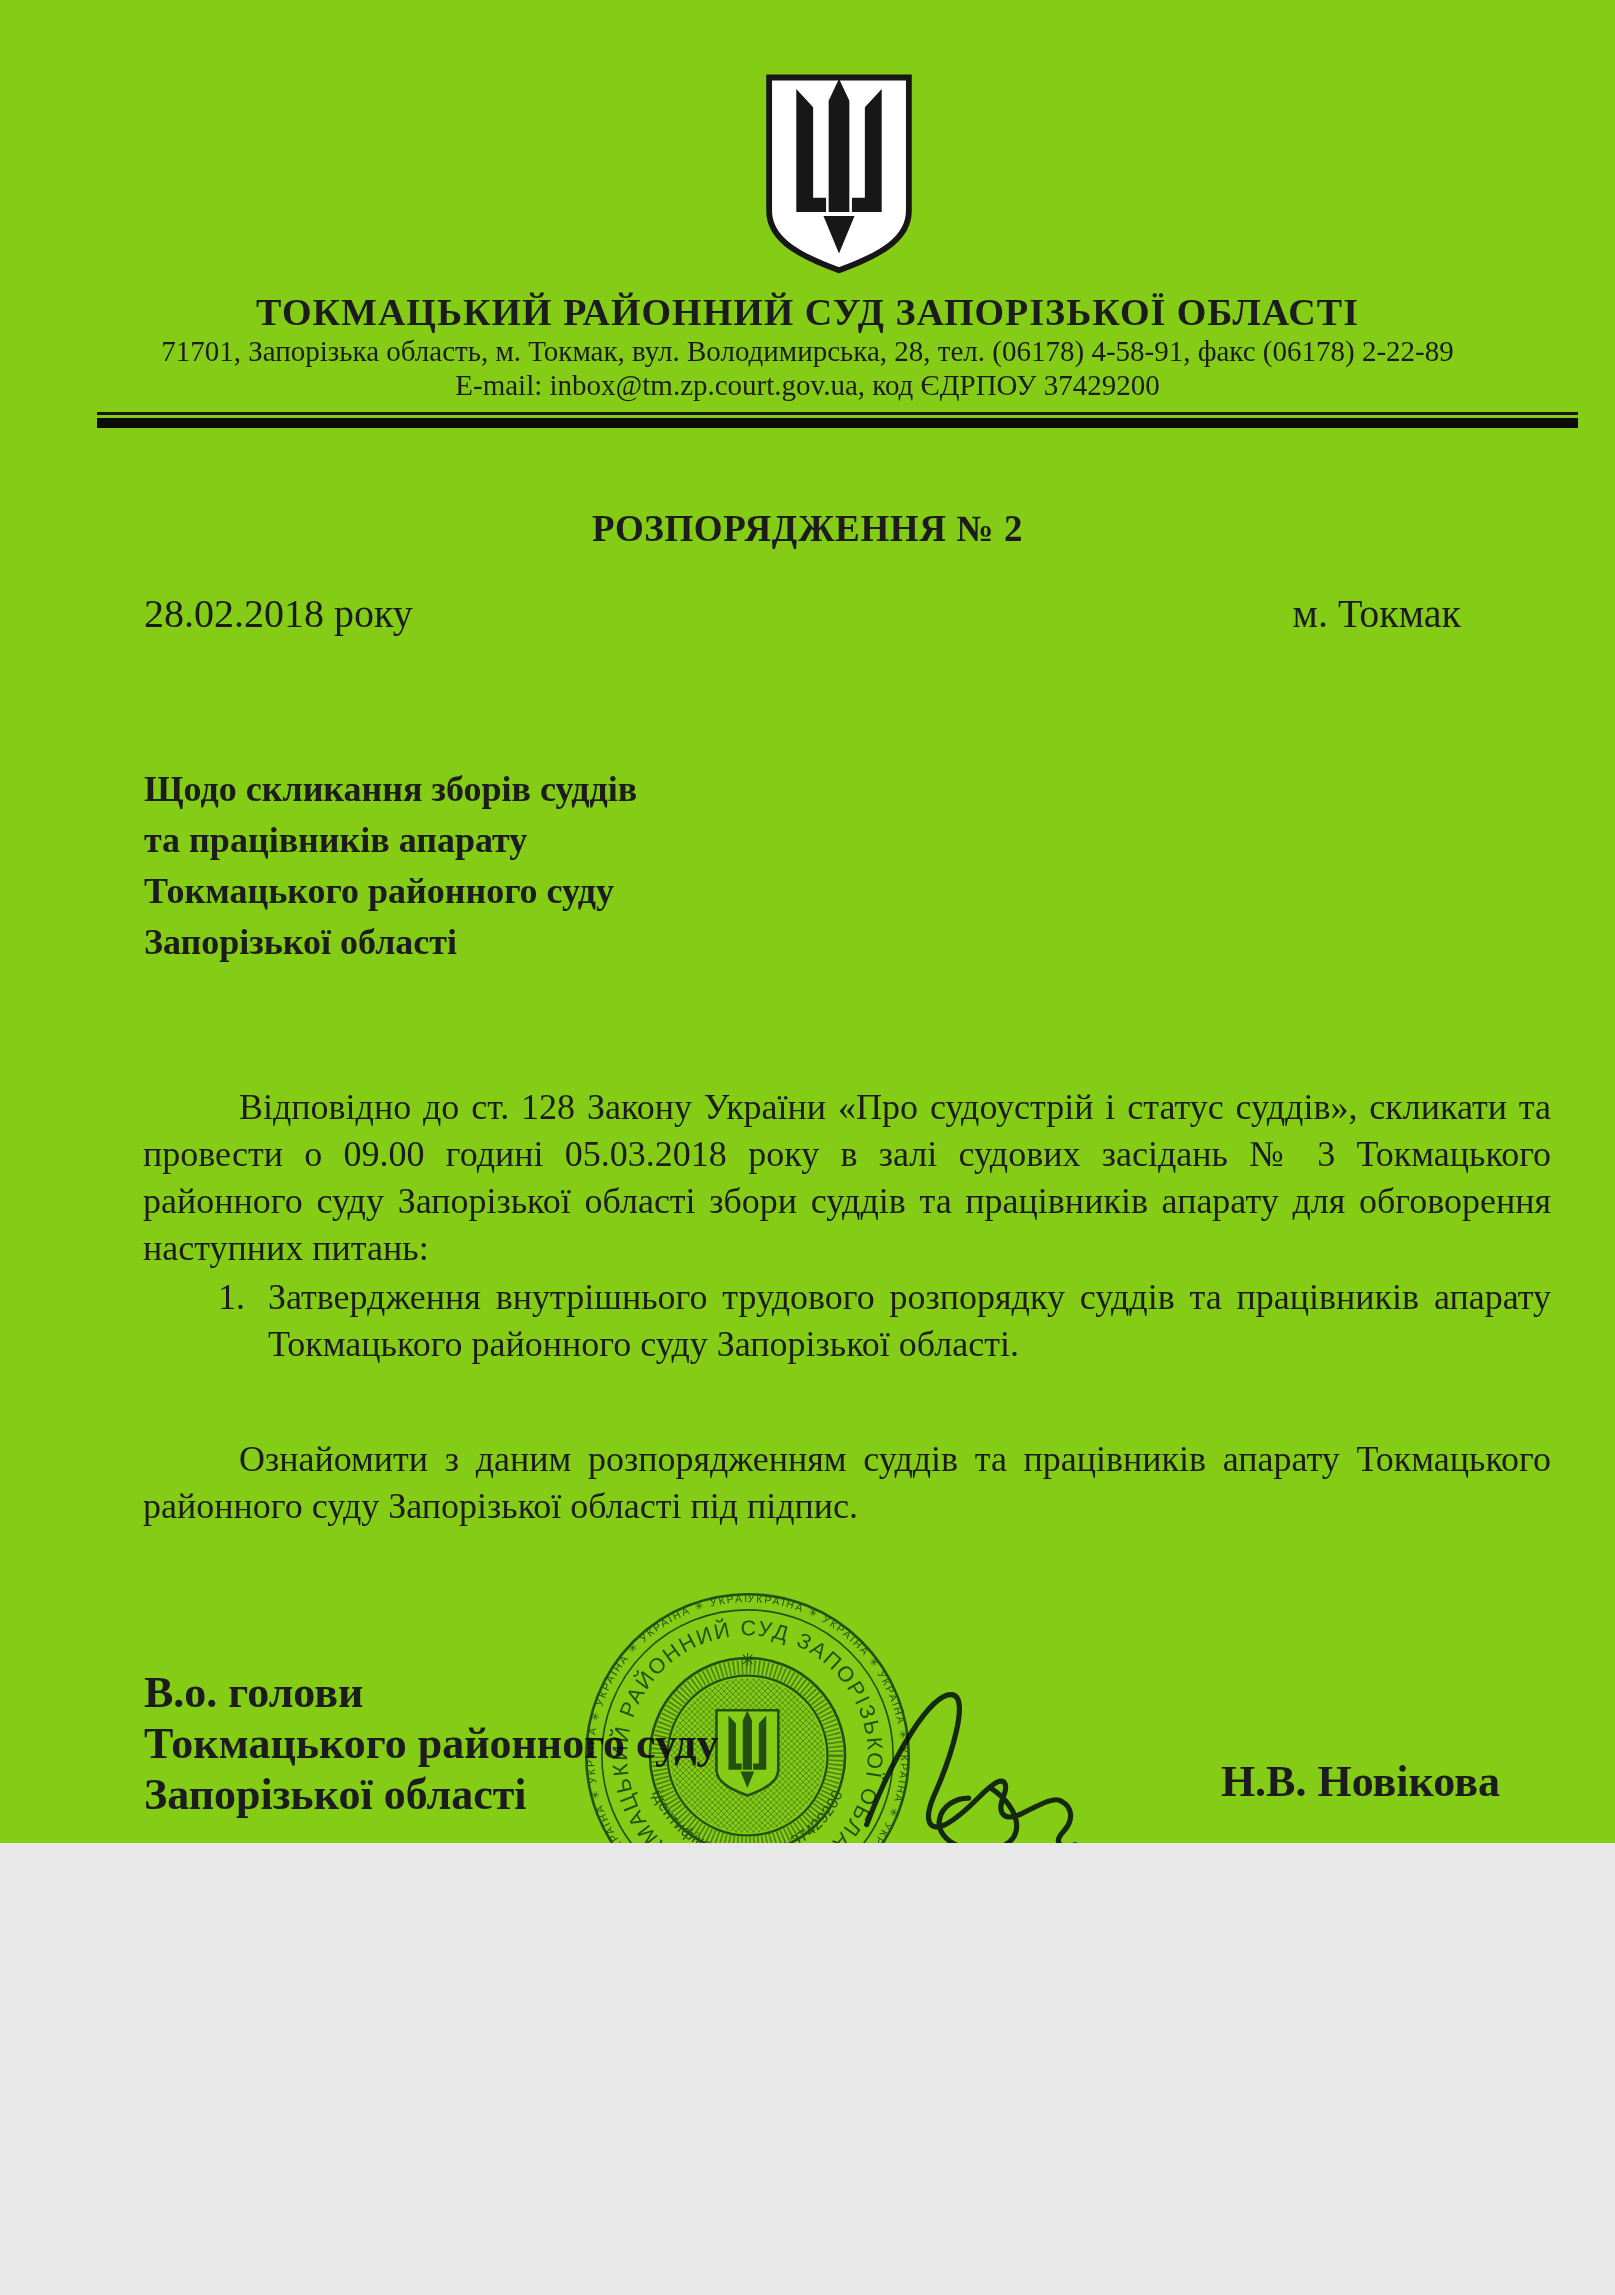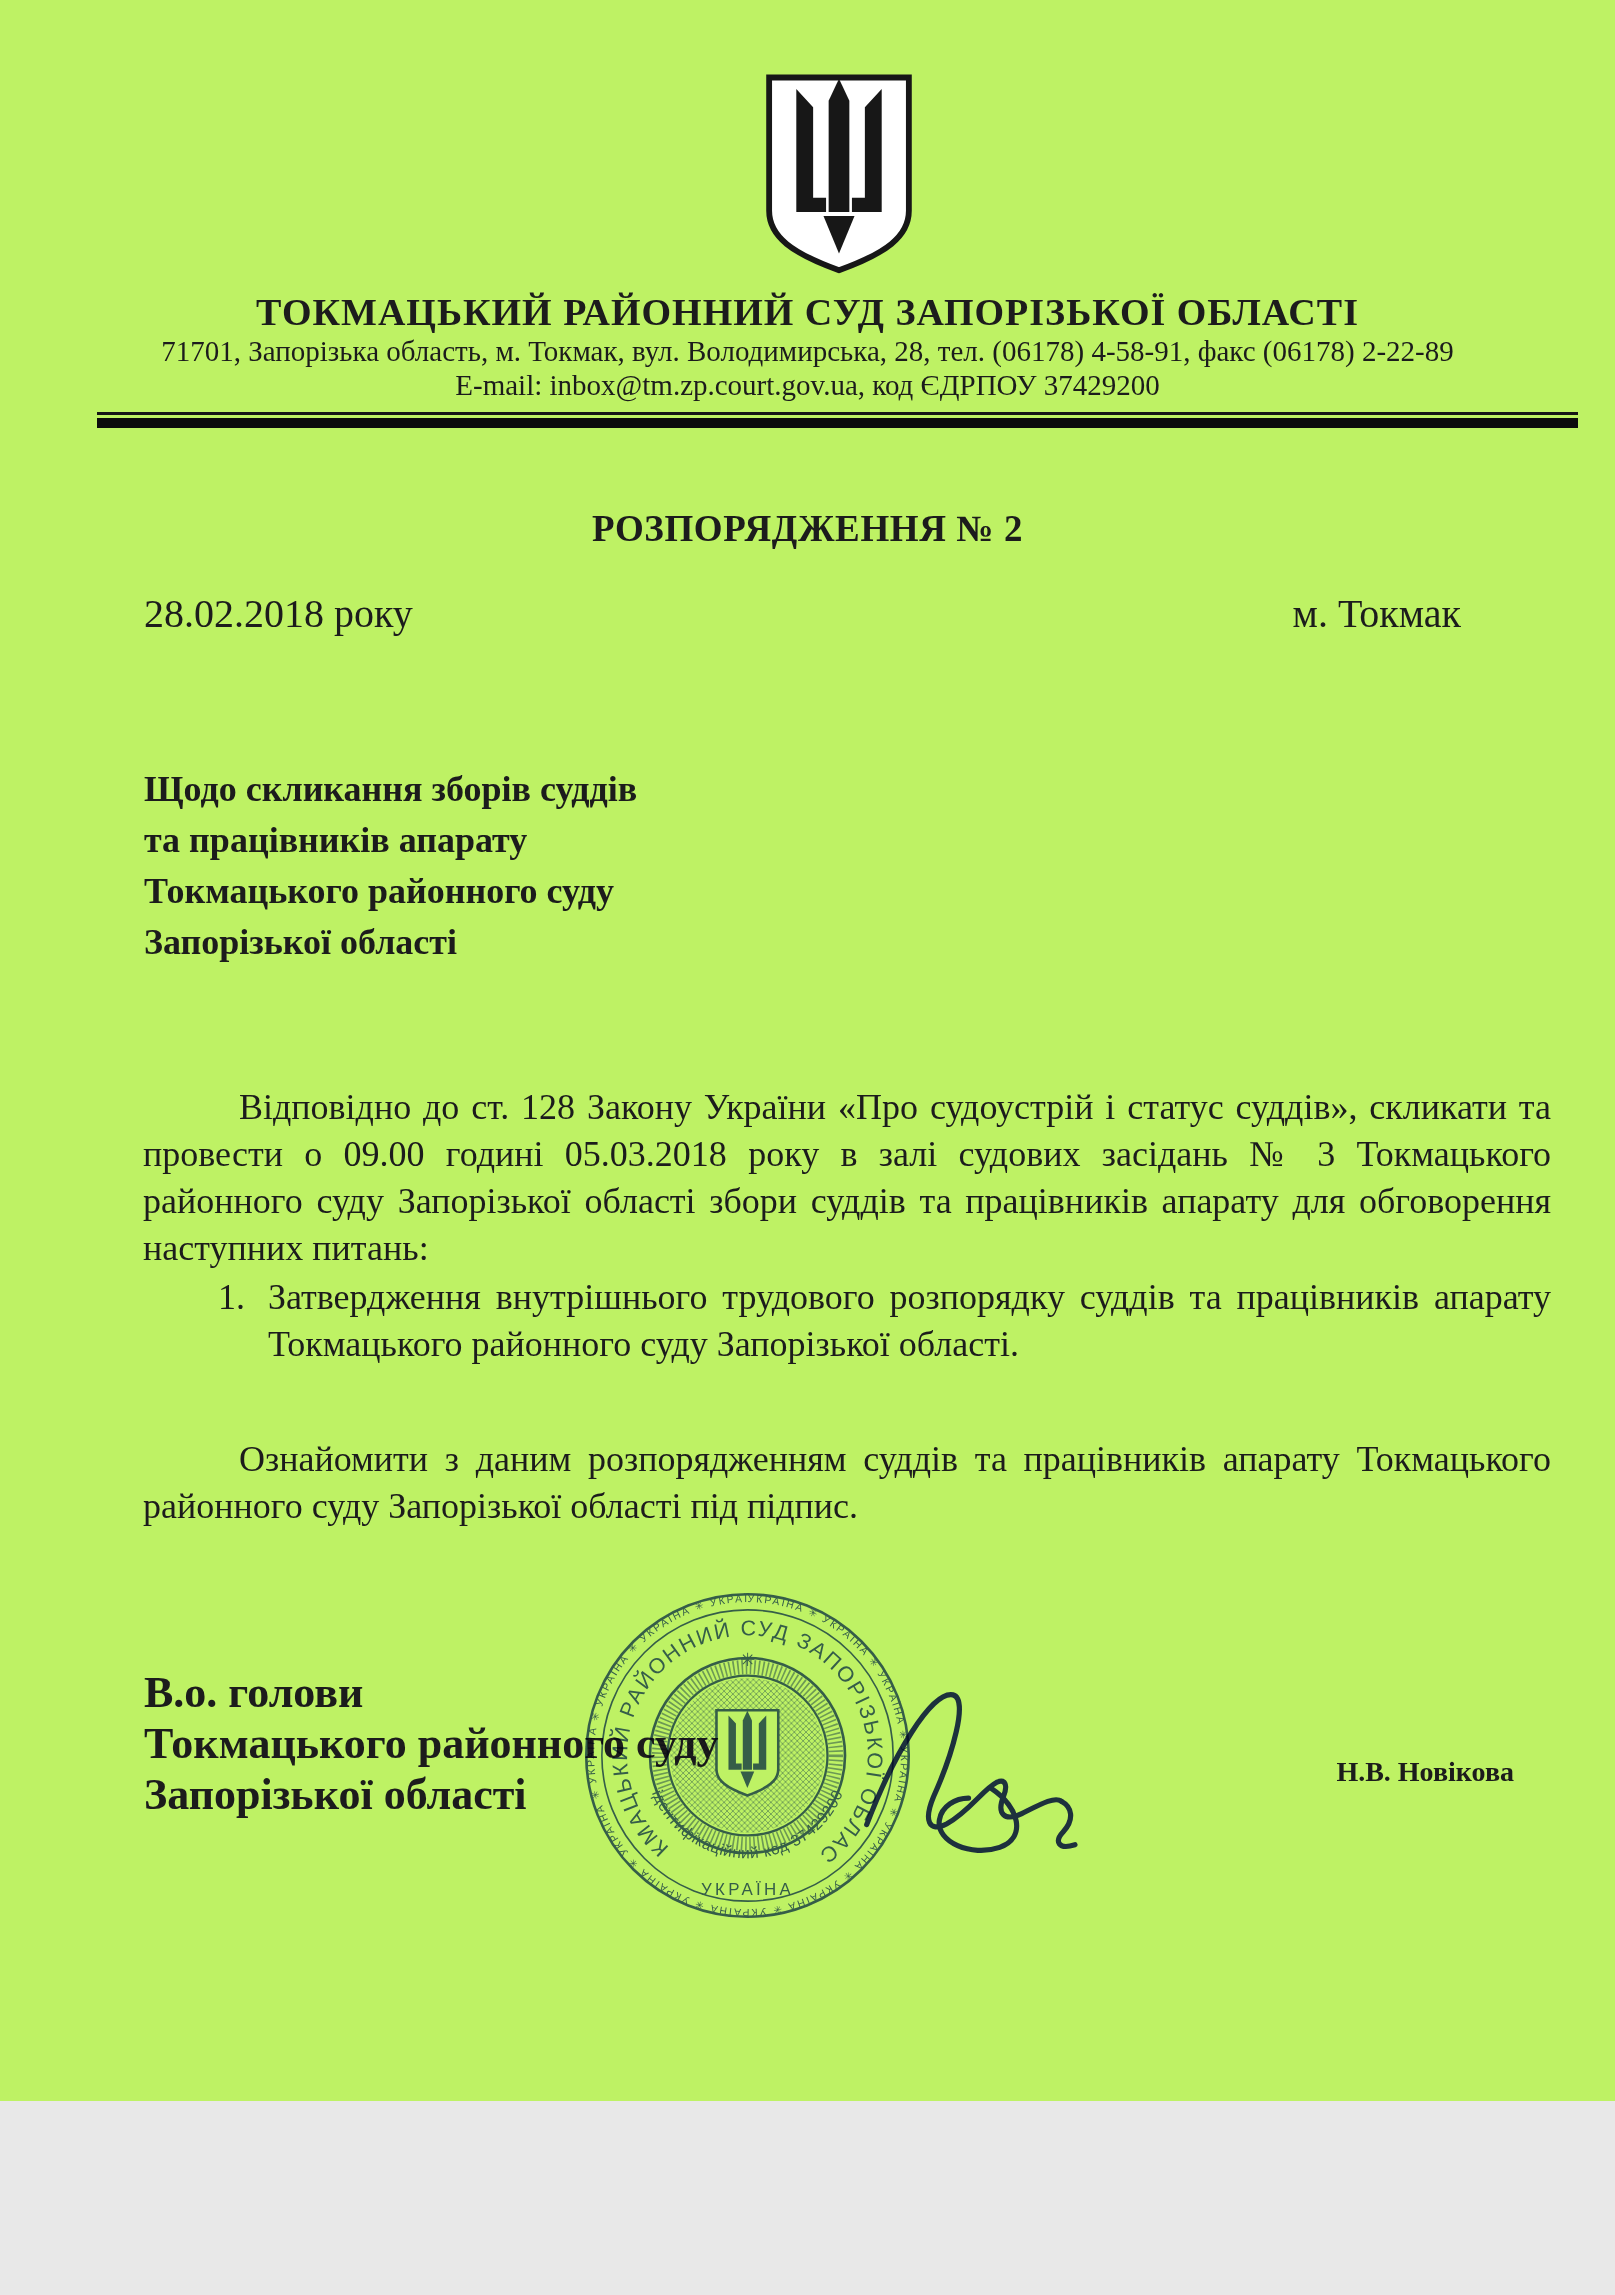--- a/index.html
+++ b/index.html
@@ -1,19 +1,19 @@
 <!DOCTYPE html>
 <html lang="uk" style="font-size:10.4px"><head>
 <meta charset="utf-8">
 <style>
   html,body{margin:0;padding:0;background:#e8e8e8;}
   .page{
     position:relative;
-    width:1615px;height:2101px;
-    background:#bef264;
+    width:1615px;height:1843px;
+    background:#84cc16;
     overflow:hidden;
     font-family:"Liberation Serif","DejaVu Serif",serif;
     color:#1c1c1c;
   }
   
   .defs-svg{position:absolute;width:0;height:0;overflow:hidden;}
 
   .emblem{position:absolute;left:761px;top:71px;width:156px;height:207px;color:#171717;}
 
   .org-name{
@@ -65,22 +65,22 @@
     font-size:36px;line-height:47px;
     text-align:justify;
   }
   .agenda-num{position:absolute;left:75px;top:0;}
 
   .sig-block{
     position:absolute;top:1667px;left:144px;
     font-weight:bold;font-size:44px;line-height:51px;
   }
   .sig-name{
-    position:absolute;top:1756px;right:101px;
-    font-weight:bold;font-size:28px;
+    position:absolute;top:1756px;right:115px;
+    font-weight:bold;font-size:44px;
   }
 
   .stamp{
     position:absolute;left:583px;top:1591px;width:329px;height:329px;
     mix-blend-mode:multiply;opacity:0.96;
   }
   .stamp-text{font-family:"Liberation Sans","DejaVu Sans",sans-serif;fill:#3f5cb5;}
 
   .signature{
     position:absolute;left:831px;top:1656px;width:279px;height:214px;

